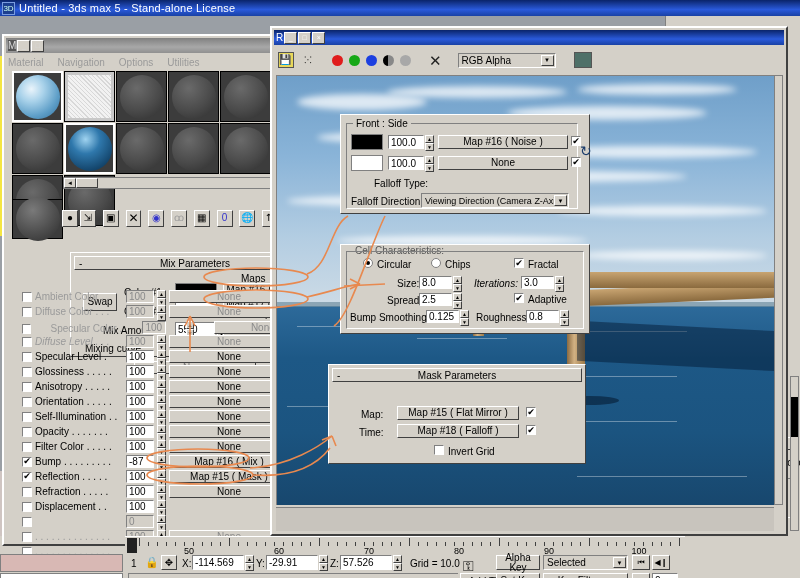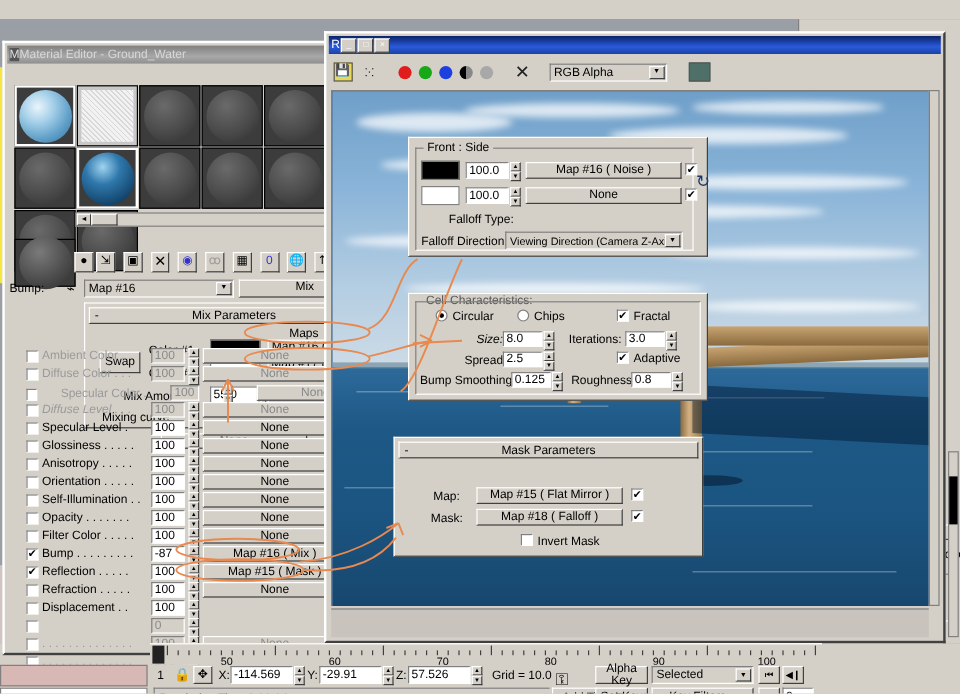--- a/index.html
+++ b/index.html
@@ -162,20 +162,24 @@
   .tick { position:absolute; bottom:0; width:1px; background:#404040; }
 
   
   #wm { position:absolute; right:0; bottom:0; width:200px; height:58px; overflow:hidden; }
 </style>
 </head>
 <body>
 
 <div id="maxwin">
 
+  <div class="titlebar">
+    <span class="tbicon">3D</span>
+    <span class="ttl">Untitled - 3ds max 5 - Stand-alone License</span>
+  </div>
 
   <div class="workarea">
 
     <div id="viewports">
 
       <div class="vp" style="left:0;top:0;width:665px;height:500px;background:#9a9fa5;"></div>
 
       <div style="position:absolute;left:0;top:40px;width:4px;height:180px;background:#f5e642;"></div>
 
       <div style="position:absolute;left:195px;top:430px;width:300px;height:80px;background:#d8b8b4;opacity:.9;"></div>
@@ -203,23 +207,28 @@
       </div>
 
       <div style="position:absolute;right:1px;top:360px;width:9px;height:155px;background:#d4d0c8;border:1px solid #808080;">
         <div style="position:absolute;left:0;top:20px;width:7px;height:40px;background:#000;"></div>
       </div>
     </div>
 
     <div id="matedit">
       <div class="mtitle">
         <span class="tbicon" style="background:#555;border-color:#999;color:#ddd;">M</span>
-        <span style="flex:1">Material Editor - Ground_Water</span>
         <span class="winbtn">_</span>
         <span class="winbtn" style="margin-right:2px;">□</span>
+      </div>
+      <div class="menubar">
+        <span>Material</span>
+        <span>Navigation</span>
+        <span>Options</span>
+        <span>Utilities</span>
       </div>
 
       <div style="position:absolute;left:8px;top:35px;width:300px;height:104px;display:flex;flex-wrap:wrap;gap:1px;">
         <div class="slot active">
           <span class="slotball" style="background:radial-gradient(circle at 35% 32%, #eaf4fb 0%, #a9d2ea 30%, #5f9fc8 65%, #2e6e9c 100%);"></span>
         </div>
         <div class="slot" style="background:#c8c8c8;">
           <span style="position:absolute;inset:3px;background:repeating-linear-gradient(45deg,#f2f2f2 0 2px,#d8d8d8 2px 3px),repeating-linear-gradient(-30deg,#eee 0 3px,#ddd 3px 4px);"></span>
         </div>
         <div class="slot">
@@ -293,29 +302,20 @@
         <span style="width:3px"></span>
         <span class="btn" style="width:17px;height:17px;color:#33c;">0</span>
         <span style="width:3px"></span>
         <span class="btn" style="width:17px;height:17px;color:#228;">🌐</span>
         <span style="width:3px"></span>
         <span class="btn" style="width:17px;height:17px;">⇈</span>
         <span class="btn" style="width:17px;height:17px;">↰</span>
         <span class="btn" style="width:17px;height:17px;">→</span>
       </div>
 
-      <div style="position:absolute;left:4px;top:196px;width:312px;height:16px;display:flex;align-items:center;gap:4px;">
-        <span class="lbl" style="width:40px;">Bump:</span>
-        <span style="width:14px;text-align:center;">⌁</span>
-        <span class="combo" style="width:125px;height:15px;">
-          <span>Map #16</span>
-          <span class="arrow">▼</span>
-        </span>
-        <span class="btn" style="width:110px;height:15px;">Mix</span>
-      </div>
 
       <div class="floatpanel" style="left:66px;top:216px;width:250px;height:105px;">
         <div class="rollout" style="margin:3px;height:14px;">
           <span class="minus">-</span>
           <span>Mix Parameters</span>
         </div>
         <span class="lbl" style="position:absolute;left:170px;top:20px;">Maps</span>
 
         <span class="btn" style="position:absolute;left:12px;top:40px;width:34px;height:18px;">Swap</span>
 
@@ -635,27 +635,27 @@
 
       <span class="radio" style="position:absolute;left:22px;top:13px;">
           <i></i>
         </span>
       <span class="lbl" style="position:absolute;left:36px;top:14px;">Circular</span>
       <span class="radio" style="position:absolute;left:90px;top:13px;"></span>
       <span class="lbl" style="position:absolute;left:104px;top:14px;">Chips</span>
       <span class="chk" style="position:absolute;left:173px;top:13px;">✔</span>
       <span class="lbl" style="position:absolute;left:187px;top:14px;">Fractal</span>
 
-      <span class="lbl" style="position:absolute;left:56px;top:33px;font-style:italic;">Size:</span>
+      <span class="lbl" style="position:absolute;left:56px;top:33px;">Size:</span>
       <span class="fld" style="position:absolute;left:78px;top:31px;width:33px;height:13px;">8.0</span>
       <span class="spin" style="position:absolute;left:112px;top:31px;height:13px;">
           <div>▲</div>
           <div>▼</div>
         </span>
-      <span class="lbl" style="position:absolute;left:133px;top:33px;">Iterations:</span>
+      <span class="lbl" style="position:absolute;left:133px;top:33px;font-style:italic;">Iterations:</span>
       <span class="fld" style="position:absolute;left:180px;top:31px;width:33px;height:13px;">3.0</span>
       <span class="spin" style="position:absolute;left:214px;top:31px;height:13px;">
           <div>▲</div>
           <div>▼</div>
         </span>
 
       <span class="lbl" style="position:absolute;left:46px;top:50px;">Spread:</span>
       <span class="fld" style="position:absolute;left:78px;top:48px;width:33px;height:13px;">2.5</span>
       <span class="spin" style="position:absolute;left:112px;top:48px;height:13px;">
           <div>▲</div>
@@ -680,26 +680,26 @@
 
     <div class="floatpanel" style="left:328px;top:348px;width:258px;height:100px;">
       <div class="rollout" style="margin:3px;height:14px;">
         <span class="minus">-</span>
         <span>Mask Parameters</span>
       </div>
       <span class="lbl" style="position:absolute;left:32px;top:44px;">Map:</span>
       <span class="btn" style="position:absolute;left:68px;top:41px;width:122px;height:14px;">Map #15  ( Flat Mirror )</span>
       <span class="chk" style="position:absolute;left:197px;top:42px;">✔</span>
 
-      <span class="lbl" style="position:absolute;left:30px;top:62px;">Mask:</span>
+      <span class="lbl" style="position:absolute;left:30px;top:62px;">Time:</span>
       <span class="btn" style="position:absolute;left:68px;top:59px;width:122px;height:14px;">Map #18  ( Falloff )</span>
       <span class="chk" style="position:absolute;left:197px;top:60px;">✔</span>
 
       <span class="chk" style="position:absolute;left:105px;top:80px;"></span>
-      <span class="lbl" style="position:absolute;left:119px;top:81px;">Invert Mask</span>
+      <span class="lbl" style="position:absolute;left:119px;top:81px;">Invert Grid</span>
     </div>
 
     <svg class="annot" style="left:0;top:0;width:800px;height:578px;" viewBox="0 0 800 578">
       <g fill="none" stroke="#e8894f" stroke-width="1.6">
         <ellipse cx="256" cy="261" rx="52" ry="9"></ellipse>
         <ellipse cx="256" cy="283" rx="52" ry="9"></ellipse>
         <ellipse cx="198" cy="442" rx="51" ry="9"></ellipse>
         <ellipse cx="200" cy="459" rx="53" ry="9"></ellipse>
         <path d="M190 300 L190 336"></path>
         <path d="M190 300 L185 310 M190 300 L195 310"></path>

